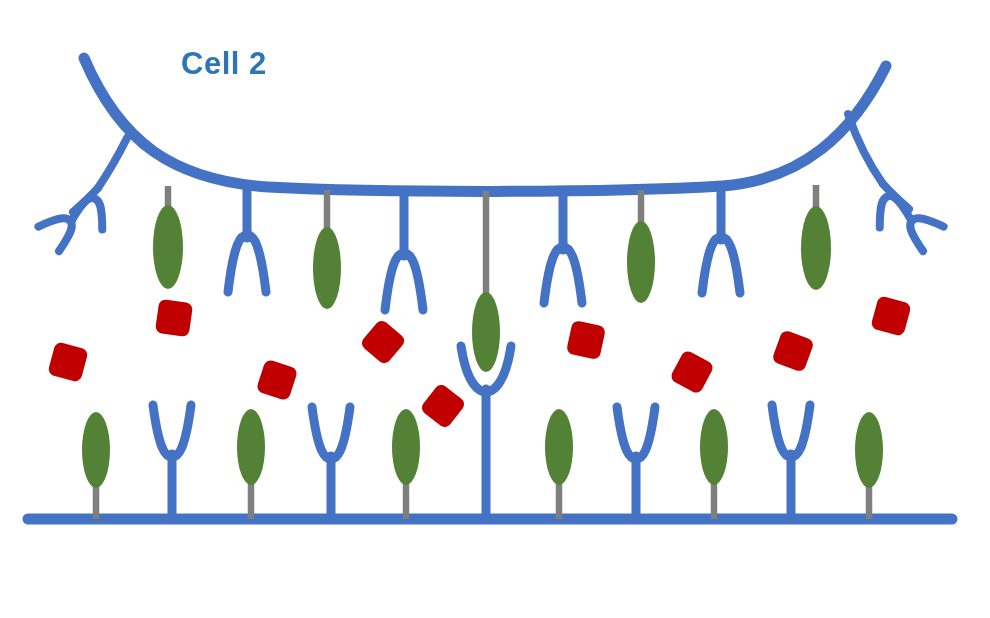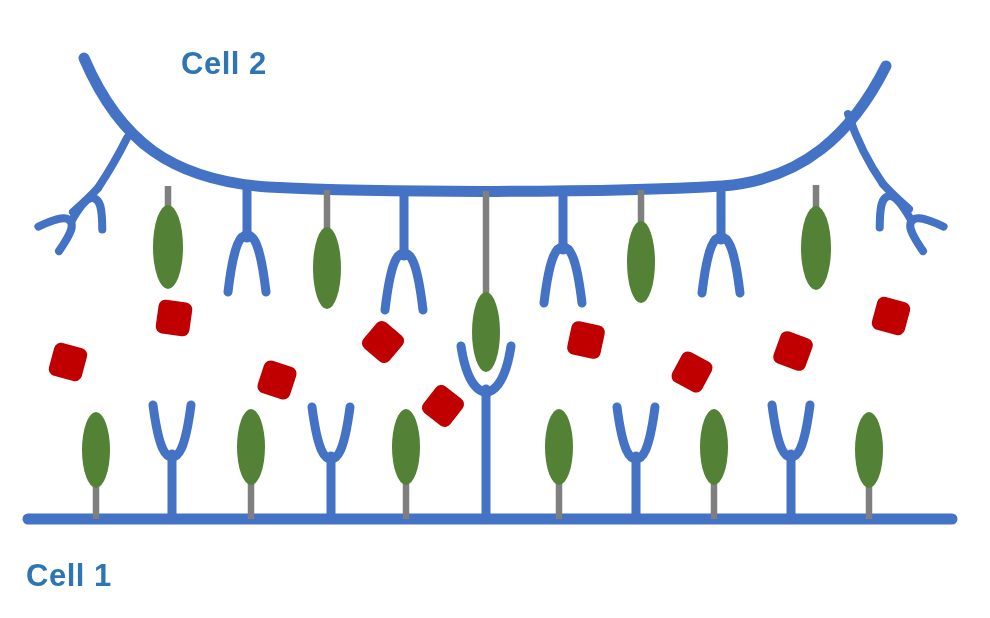--- a/index.html
+++ b/index.html
@@ -80,14 +80,13 @@
       <rect x="-17" y="-17" width="34" height="34" rx="7" fill="#C00000" transform="translate(174 318) rotate(8)"></rect>
       <rect x="-17" y="-17" width="34" height="34" rx="7" fill="#C00000" transform="translate(277 380) rotate(18)"></rect>
       <rect x="-17" y="-17" width="34" height="34" rx="7" fill="#C00000" transform="translate(383 342) rotate(40)"></rect>
       <rect x="-17" y="-17" width="34" height="34" rx="7" fill="#C00000" transform="translate(443 406) rotate(38)"></rect>
       <rect x="-17" y="-17" width="34" height="34" rx="7" fill="#C00000" transform="translate(586 340) rotate(12)"></rect>
       <rect x="-17" y="-17" width="34" height="34" rx="7" fill="#C00000" transform="translate(692 372) rotate(28)"></rect>
       <rect x="-17" y="-17" width="34" height="34" rx="7" fill="#C00000" transform="translate(793 351) rotate(20)"></rect>
       <rect x="-17" y="-17" width="34" height="34" rx="7" fill="#C00000" transform="translate(891 316) rotate(15)"></rect>
     </svg>
   <div class="cell-label label-cell2" style="color: rgb(46, 117, 182);">Cell 2</div>
-  <div class="cell-label label-cell1" style="color: rgb(46, 117, 182);">Cell 1</div>
 </div>
 
 </body></html>

